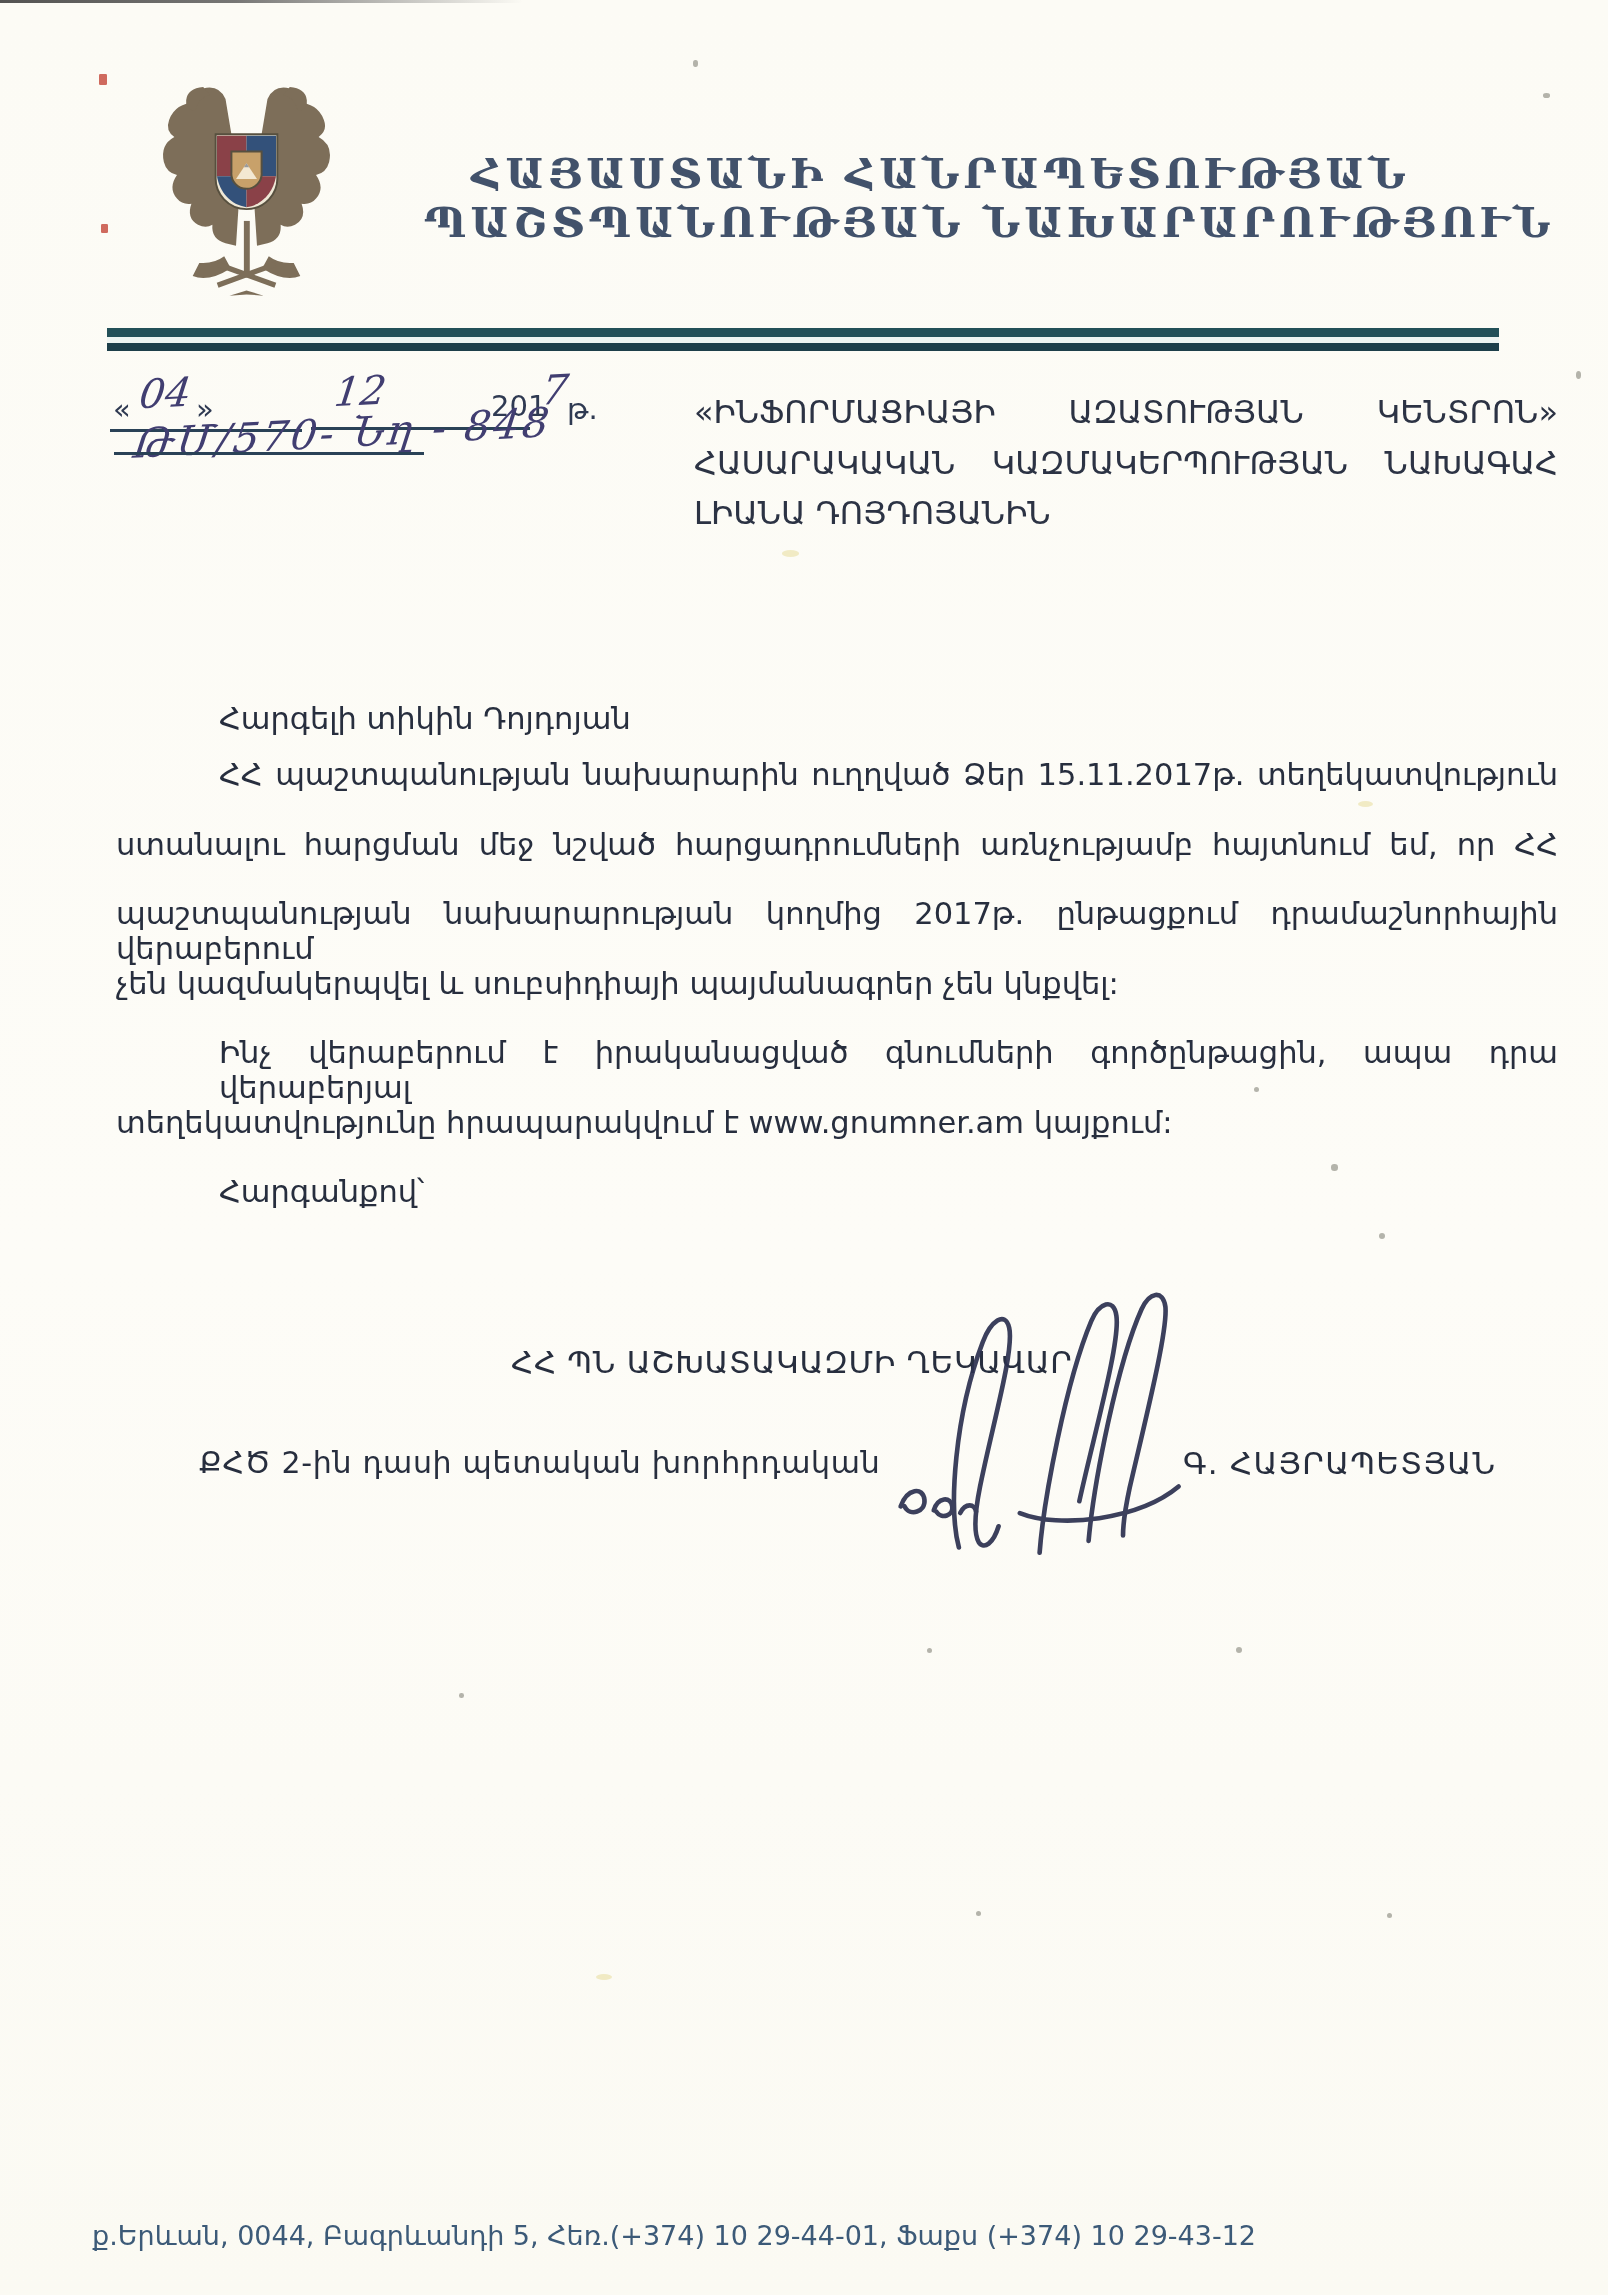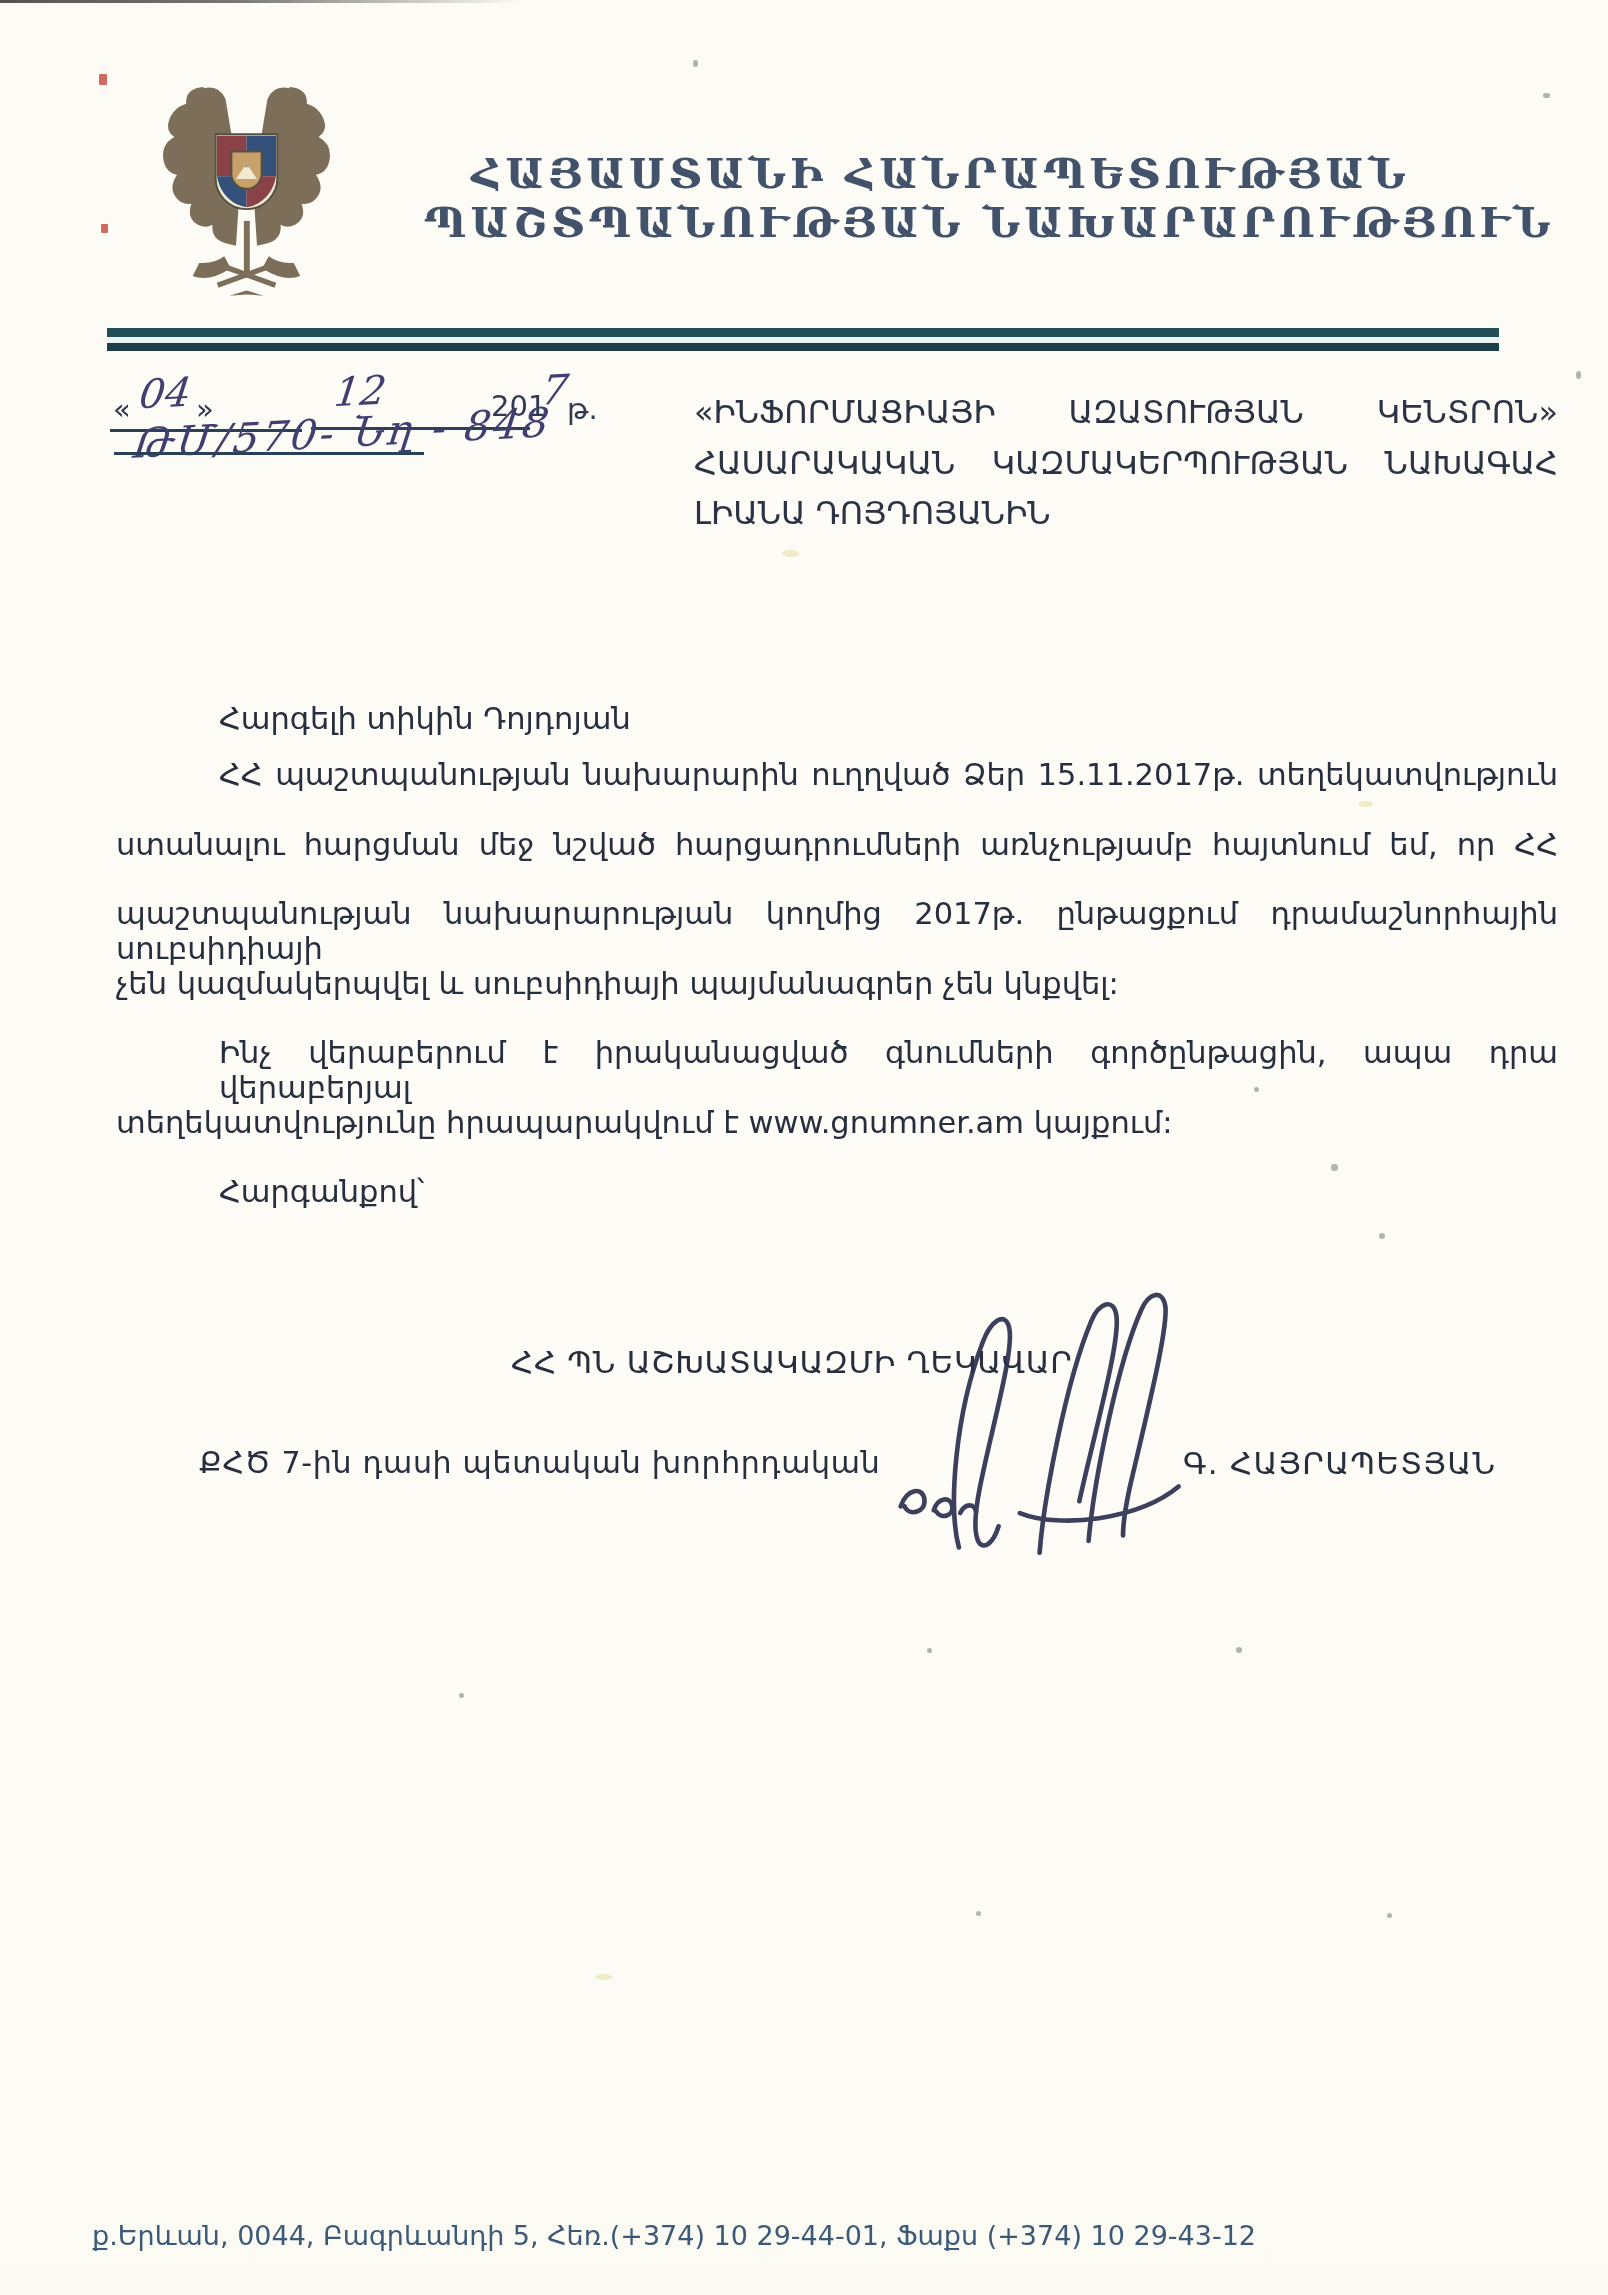--- a/index.html
+++ b/index.html
@@ -109,30 +109,30 @@
   <div class="abs uline" style="left:114px;top:452px;width:310px;height:3.3px;"></div>
 
   <div class="abs rcpt just" style="top:444px;">ՀԱՍԱՐԱԿԱԿԱՆ ԿԱԶՄԱԿԵՐՊՈՒԹՅԱՆ ՆԱԽԱԳԱՀ</div>
   <div class="abs rcpt just" style="top:393px;">«ԻՆՖՈՐՄԱՑԻԱՅԻ ԱԶԱՏՈՒԹՅԱՆ ԿԵՆՏՐՈՆ»</div>
   <div class="abs rcpt" style="top:494px;">ԼԻԱՆԱ ԴՈՅԴՈՅԱՆԻՆ</div>
 
   <div class="abs bodyline indent" style="top:701px;">Հարգելի տիկին Դոյդոյան</div>
 
   <div class="abs bodyline just indent" style="top:757px;">ՀՀ պաշտպանության նախարարին ուղղված Ձեր 15.11.2017թ. տեղեկատվություն</div>
   <div class="abs bodyline just" style="top:827px;">ստանալու հարցման մեջ նշված հարցադրումների առնչությամբ հայտնում եմ, որ ՀՀ</div>
-  <div class="abs bodyline just" style="top:896px;">պաշտպանության նախարարության կողմից 2017թ. ընթացքում դրամաշնորհային սուբսիդիայի</div>
+  <div class="abs bodyline just" style="top:896px;">պաշտպանության նախարարության կողմից 2017թ. ընթացքում դրամաշնորհային վերաբերում</div>
   <div class="abs bodyline" style="top:966px;">չեն կազմակերպվել և սուբսիդիայի պայմանագրեր չեն կնքվել:</div>
 
   <div class="abs bodyline just indent" style="top:1035px;">Ինչ վերաբերում է իրականացված գնումների գործընթացին, ապա դրա վերաբերյալ</div>
   <div class="abs bodyline" style="top:1105px;">տեղեկատվությունը հրապարակվում է www.gnumner.am կայքում:</div>
 
   <div class="abs bodyline indent" style="top:1174px;">Հարգանքով՝</div>
 
   <div class="abs sigtitle" style="left:511px;top:1344px;">ՀՀ ՊՆ ԱՇԽԱՏԱԿԱԶՄԻ ՂԵԿԱՎԱՐ</div>
-  <div class="abs sigtitle" style="left:199px;top:1445px;font-size:30px;">ՔՀԾ 7-ին դասի պետական խորհրդական</div>
+  <div class="abs sigtitle" style="left:199px;top:1445px;font-size:30px;">ՔՀԾ 2-ին դասի պետական խորհրդական</div>
   <div class="abs sigtitle" style="left:1183px;top:1445px;letter-spacing:1.3px;">Գ. ՀԱՅՐԱՊԵՏՅԱՆ</div>
 
   <div class="abs" style="left:821px;top:1288px;">
     <svg width="424" height="278" viewBox="0 0 640 420" style="opacity:.92">
       <g fill="none" stroke="#2c3150" stroke-width="7" stroke-linecap="round">
         <path d="M120,330 c10,-28 34,-30 36,-10 c2,18 -22,26 -30,10 m44,6 c6,-20 26,-22 28,-6 c2,14 -16,20 -24,8 m36,2 c8,-16 22,-14 24,-2"></path>
         <path d="M208,392 c-16,-60 -6,-200 36,-310 c12,-32 34,-48 40,-22 c8,34 -26,150 -44,240 c-8,40 -10,70 -2,84 c8,12 22,2 30,-24"></path>
         <path d="M330,400 c6,-80 40,-260 78,-350 c12,-28 34,-36 38,-8 c6,40 -34,180 -56,280"></path>
         <path d="M404,382 c8,-90 44,-270 80,-350 c12,-26 32,-30 36,-4 c4,36 -30,170 -54,274 c-6,28 -10,52 -10,72"></path>
         <path d="M300,340 c60,24 180,10 240,-40"></path>

